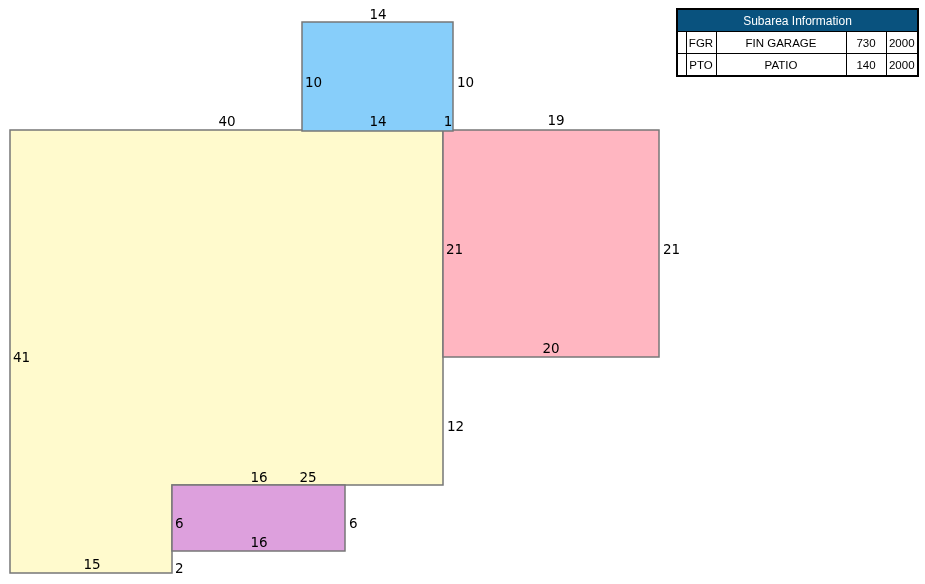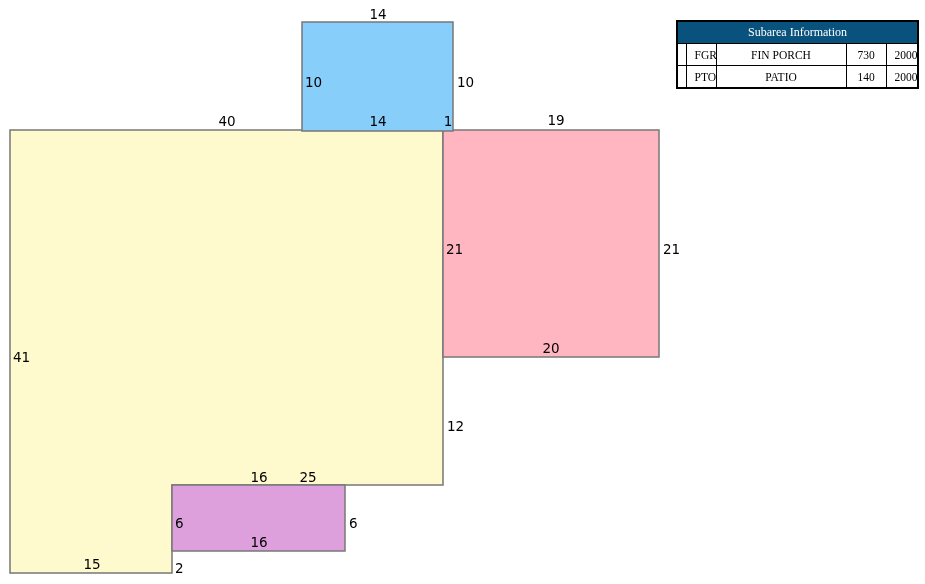--- a/index.html
+++ b/index.html
@@ -22,43 +22,43 @@
   }
   svg.sketch text.dim {
     font-family: "DejaVu Sans", sans-serif;
     font-size: 13.5px;
     fill: #000000;
   }
   svg.sketch text.mid { text-anchor: middle; }
   table.subarea {
     position: absolute;
     left: 676px;
-    top: 20px;
+    top: 8px;
     width: 241px;
     border-collapse: collapse;
     table-layout: fixed;
-    font-family: Liberation Serif, serif;
+    font-family: Liberation Sans, sans-serif;
     font-size: 11.5px;
     color: #000000;
     border: 2px solid #000000;
   }
   table.subarea th {
     font-size: 12px;
     font-weight: normal;
     color: #ffffff;
     height: 21px;
     border: 1.5px solid #000000;
     padding: 0;
   }
   table.subarea td {
     border: 1.5px solid #000000;
     background: #ffffff;
     text-align: center;
     height: 21px;
-    padding: 0 8px;
+    padding: 0 2px;
     overflow: hidden;
     white-space: nowrap;
   }
   table.subarea td.swatch { padding: 0; }
   col.c-swatch { width: 9px; }
   col.c-code   { width: 30px; }
   col.c-desc   { width: 130px; }
   col.c-area   { width: 40px; }
   col.c-year   { width: 32px; }
 </style>
@@ -108,21 +108,21 @@
     </colgroup>
     <thead>
       <tr>
         <th colspan="5" bgcolor="#09527E">Subarea Information</th>
       </tr>
     </thead>
     <tbody>
       <tr>
         <td class="swatch" bgcolor="#FFB6C1"></td>
         <td>FGR</td>
-        <td>FIN PORCH</td>
+        <td>FIN GARAGE</td>
         <td>730</td>
         <td>2000</td>
       </tr>
       <tr>
         <td class="swatch" bgcolor="#87CEFA"></td>
         <td>PTO</td>
         <td>PATIO</td>
         <td>140</td>
         <td>2000</td>
       </tr>

